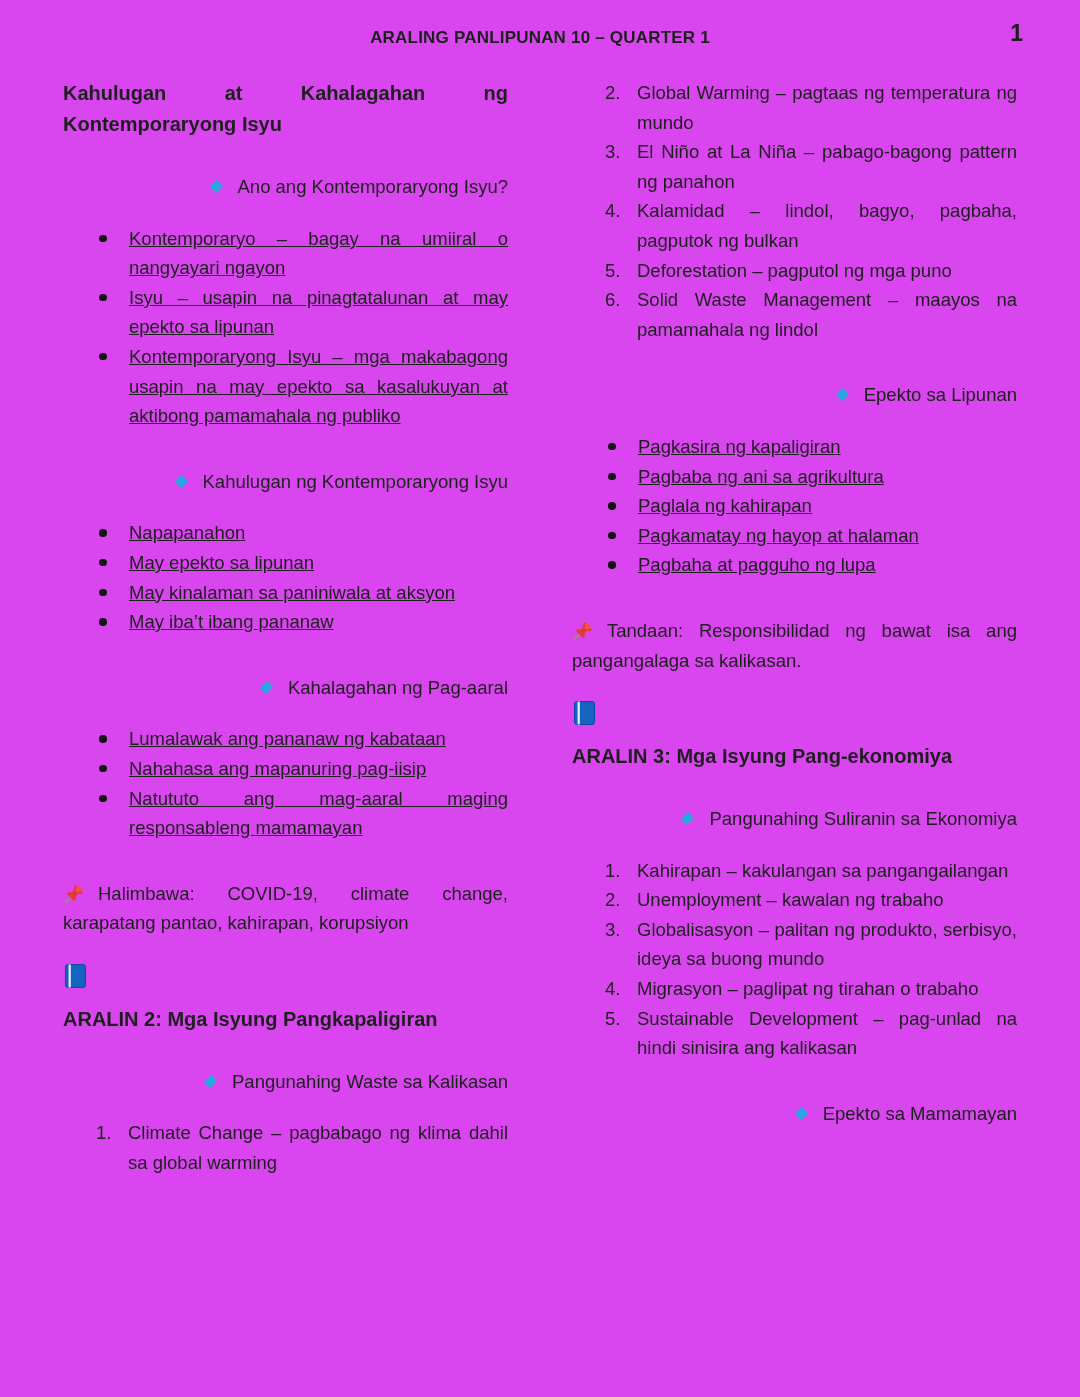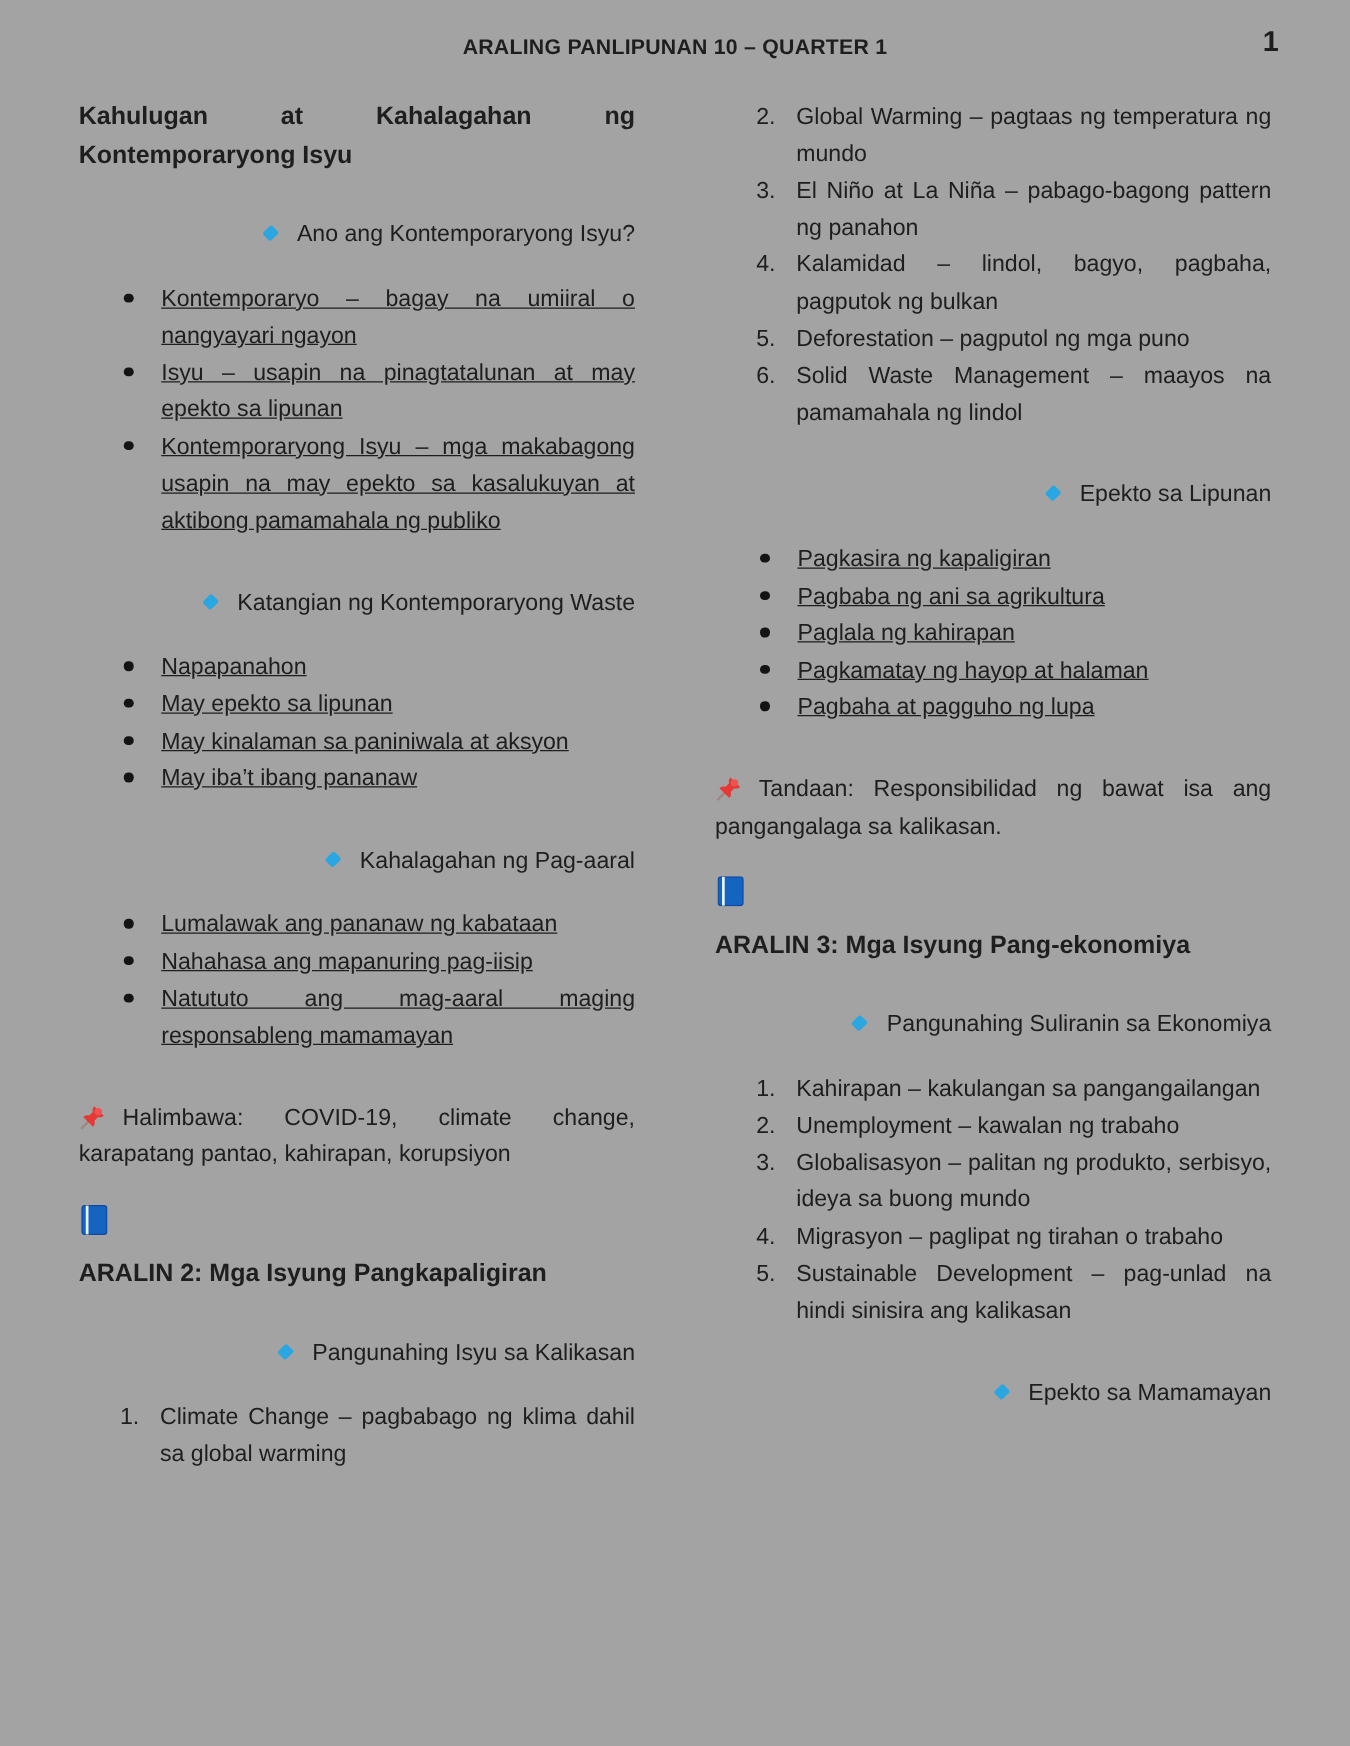--- a/index.html
+++ b/index.html
@@ -6,21 +6,21 @@
   html, body { margin: 0; padding: 0; background: #ffffff; }
   body {
     font-family: "Liberation Sans", "DejaVu Sans", sans-serif;
     color: #1e1e1e;
   }
   .page {
     width: 1080px;
     min-height: 1397px;
     margin: 0 auto;
     padding: 28px 63px 40px 63px;
-    background: #a3a3a3;
+    background: #d946ef;
     position: relative;
   }
   .page-header {
     position: relative;
     text-align: center;
     margin-bottom: 30px;
   }
   .header-title {
     font-size: 17px;
     font-weight: bold;
@@ -127,21 +127,21 @@
             <span class="dot"></span>
             <span class="btext">Isyu – usapin na pinagtatalunan at may epekto sa lipunan</span>
           </div>
           <div class="b-row">
             <span class="dot"></span>
             <span class="btext">Kontemporaryong Isyu – mga makabagong usapin na may epekto sa kasalukuyan at aktibong pamamahala ng publiko</span>
           </div>
         </div>
         <div class="blk diamond-row">
           <span class="diamond"></span>
-          <span class="dtext">Katangian ng Kontemporaryong Waste</span>
+          <span class="dtext">Kahulugan ng Kontemporaryong Isyu</span>
         </div>
         <div class="blk bullets">
           <div class="b-row">
             <span class="dot"></span>
             <span class="btext">Napapanahon</span>
           </div>
           <div class="b-row">
             <span class="dot"></span>
             <span class="btext">May epekto sa lipunan</span>
           </div>
@@ -177,21 +177,21 @@
               <path d="M12.9 3.1 L20.9 11.1 C19.6 12.4 17.7 12.8 16.1 12.2 L13.1 15.2 C13.7 16.9 13.3 18.9 11.9 20.3 L3.7 12.1 C5.1 10.7 7.1 10.3 8.8 10.9 L11.8 7.9 C11.2 6.3 11.6 4.4 12.9 3.1 Z" fill="#e53935"></path>
               <circle cx="16.3" cy="7.6" r="3.1" fill="#ef5350"></circle>
             </svg></span><span class="note-text">Halimbawa: COVID-19, climate change, karapatang pantao, kahirapan, korupsiyon</span></p>
         <div class="blk book"><svg width="21" height="24" viewBox="0 0 21 24" aria-hidden="true">
             <rect x="0.5" y="0.5" width="20" height="23" rx="2.5" fill="#1565c0" stroke="#0d47a1" stroke-width="1"></rect>
             <rect x="3.6" y="0.5" width="2.2" height="23" fill="#e3f2fd"></rect>
           </svg></div>
         <h2 class="blk heading">ARALIN 2: Mga Isyung Pangkapaligiran</h2>
         <div class="blk diamond-row">
           <span class="diamond"></span>
-          <span class="dtext">Pangunahing Isyu sa Kalikasan</span>
+          <span class="dtext">Pangunahing Waste sa Kalikasan</span>
         </div>
         <div class="blk numbered">
           <div class="n-row">
             <span class="num">1.</span>
             <span class="ntext">Climate Change – pagbabago ng klima dahil sa global warming</span>
           </div>
         </div>
       </section>
     <section class="col" id="col-right">
         <div class="blk numbered">

